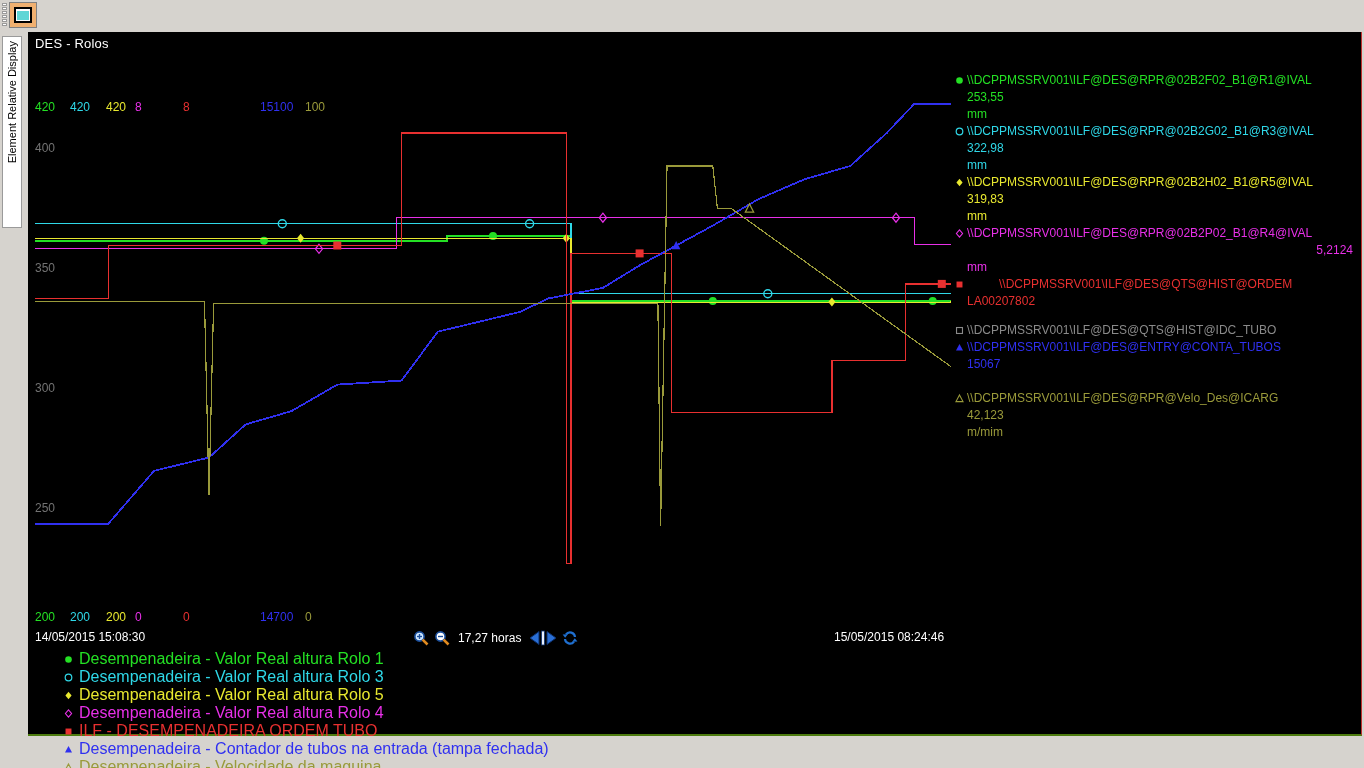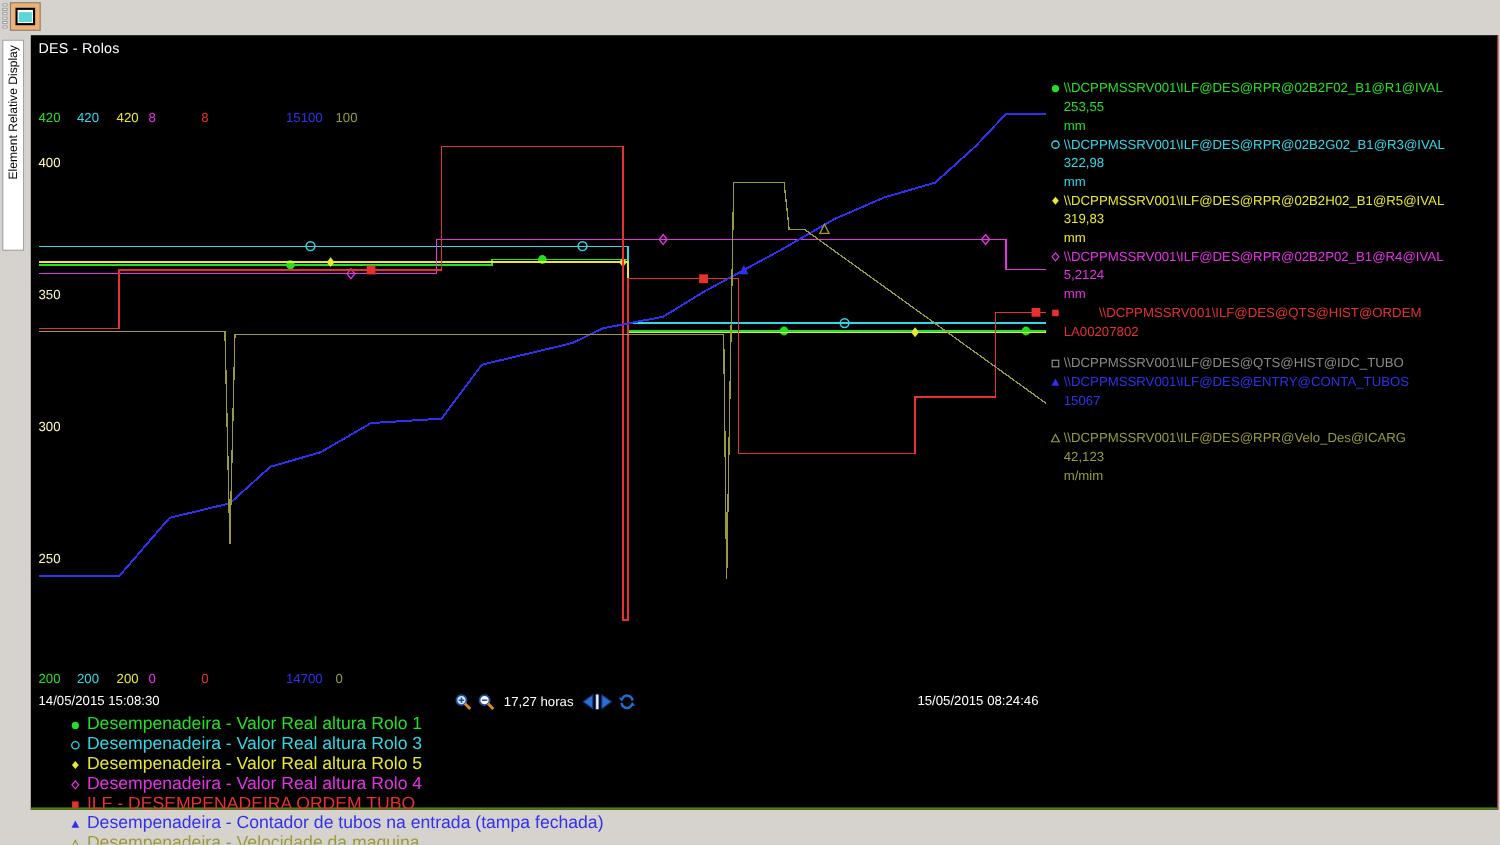--- a/index.html
+++ b/index.html
@@ -105,21 +105,21 @@
     position:absolute;
     top:0;
     white-space:nowrap;
   }
   #scale-top { top:68px; }
   #scale-bot { top:578px; }
 
   
   .yaxis-lbl {
     position:absolute;
-    color:#fef9c3;
+    color:#737373;
     font-size:12px;
     left:7px;
   }
 
   
   #time-left {
     position:absolute; left:7px; top:598px;
     color:#ffffff; font-size:12px;
   }
   #time-right {
@@ -375,21 +375,21 @@
         </div>
         <div class="lr-item">
           <div class="lr-head" style="color: rgb(232, 48, 232);">
             <span class="lr-mark">
               <svg class="m" width="11" height="11" viewBox="0 0 11 11">
                 <polygon points="5.5,1.8699999999999997 8.58,5.5 5.5,9.13 2.42,5.5" fill="none" stroke="#e830e8" stroke-width="1.1"></polygon>
               </svg>
             </span>
             <span>\\DCPPMSSRV001\ILF@DES@RPR@02B2P02_B1@R4@IVAL</span>
           </div>
-          <div class="lr-val" style="color: rgb(232, 48, 232);">5,2124</div>
+          <div class="lr-val" style="color: rgb(232, 48, 232); text-align: right;">5,2124</div>
           <div class="lr-unit" style="color: rgb(232, 48, 232);">mm</div>
         </div>
         <div class="lr-item">
           <div class="lr-head" style="color: rgb(232, 48, 48); gap: 32px;">
             <span class="lr-mark">
               <svg class="m" width="11" height="11" viewBox="0 0 11 11">
                 <rect x="2.53" y="2.53" width="5.94" height="5.94" fill="#e83030"></rect>
               </svg>
             </span>
             <span>\\DCPPMSSRV001\ILF@DES@QTS@HIST@ORDEM</span>

